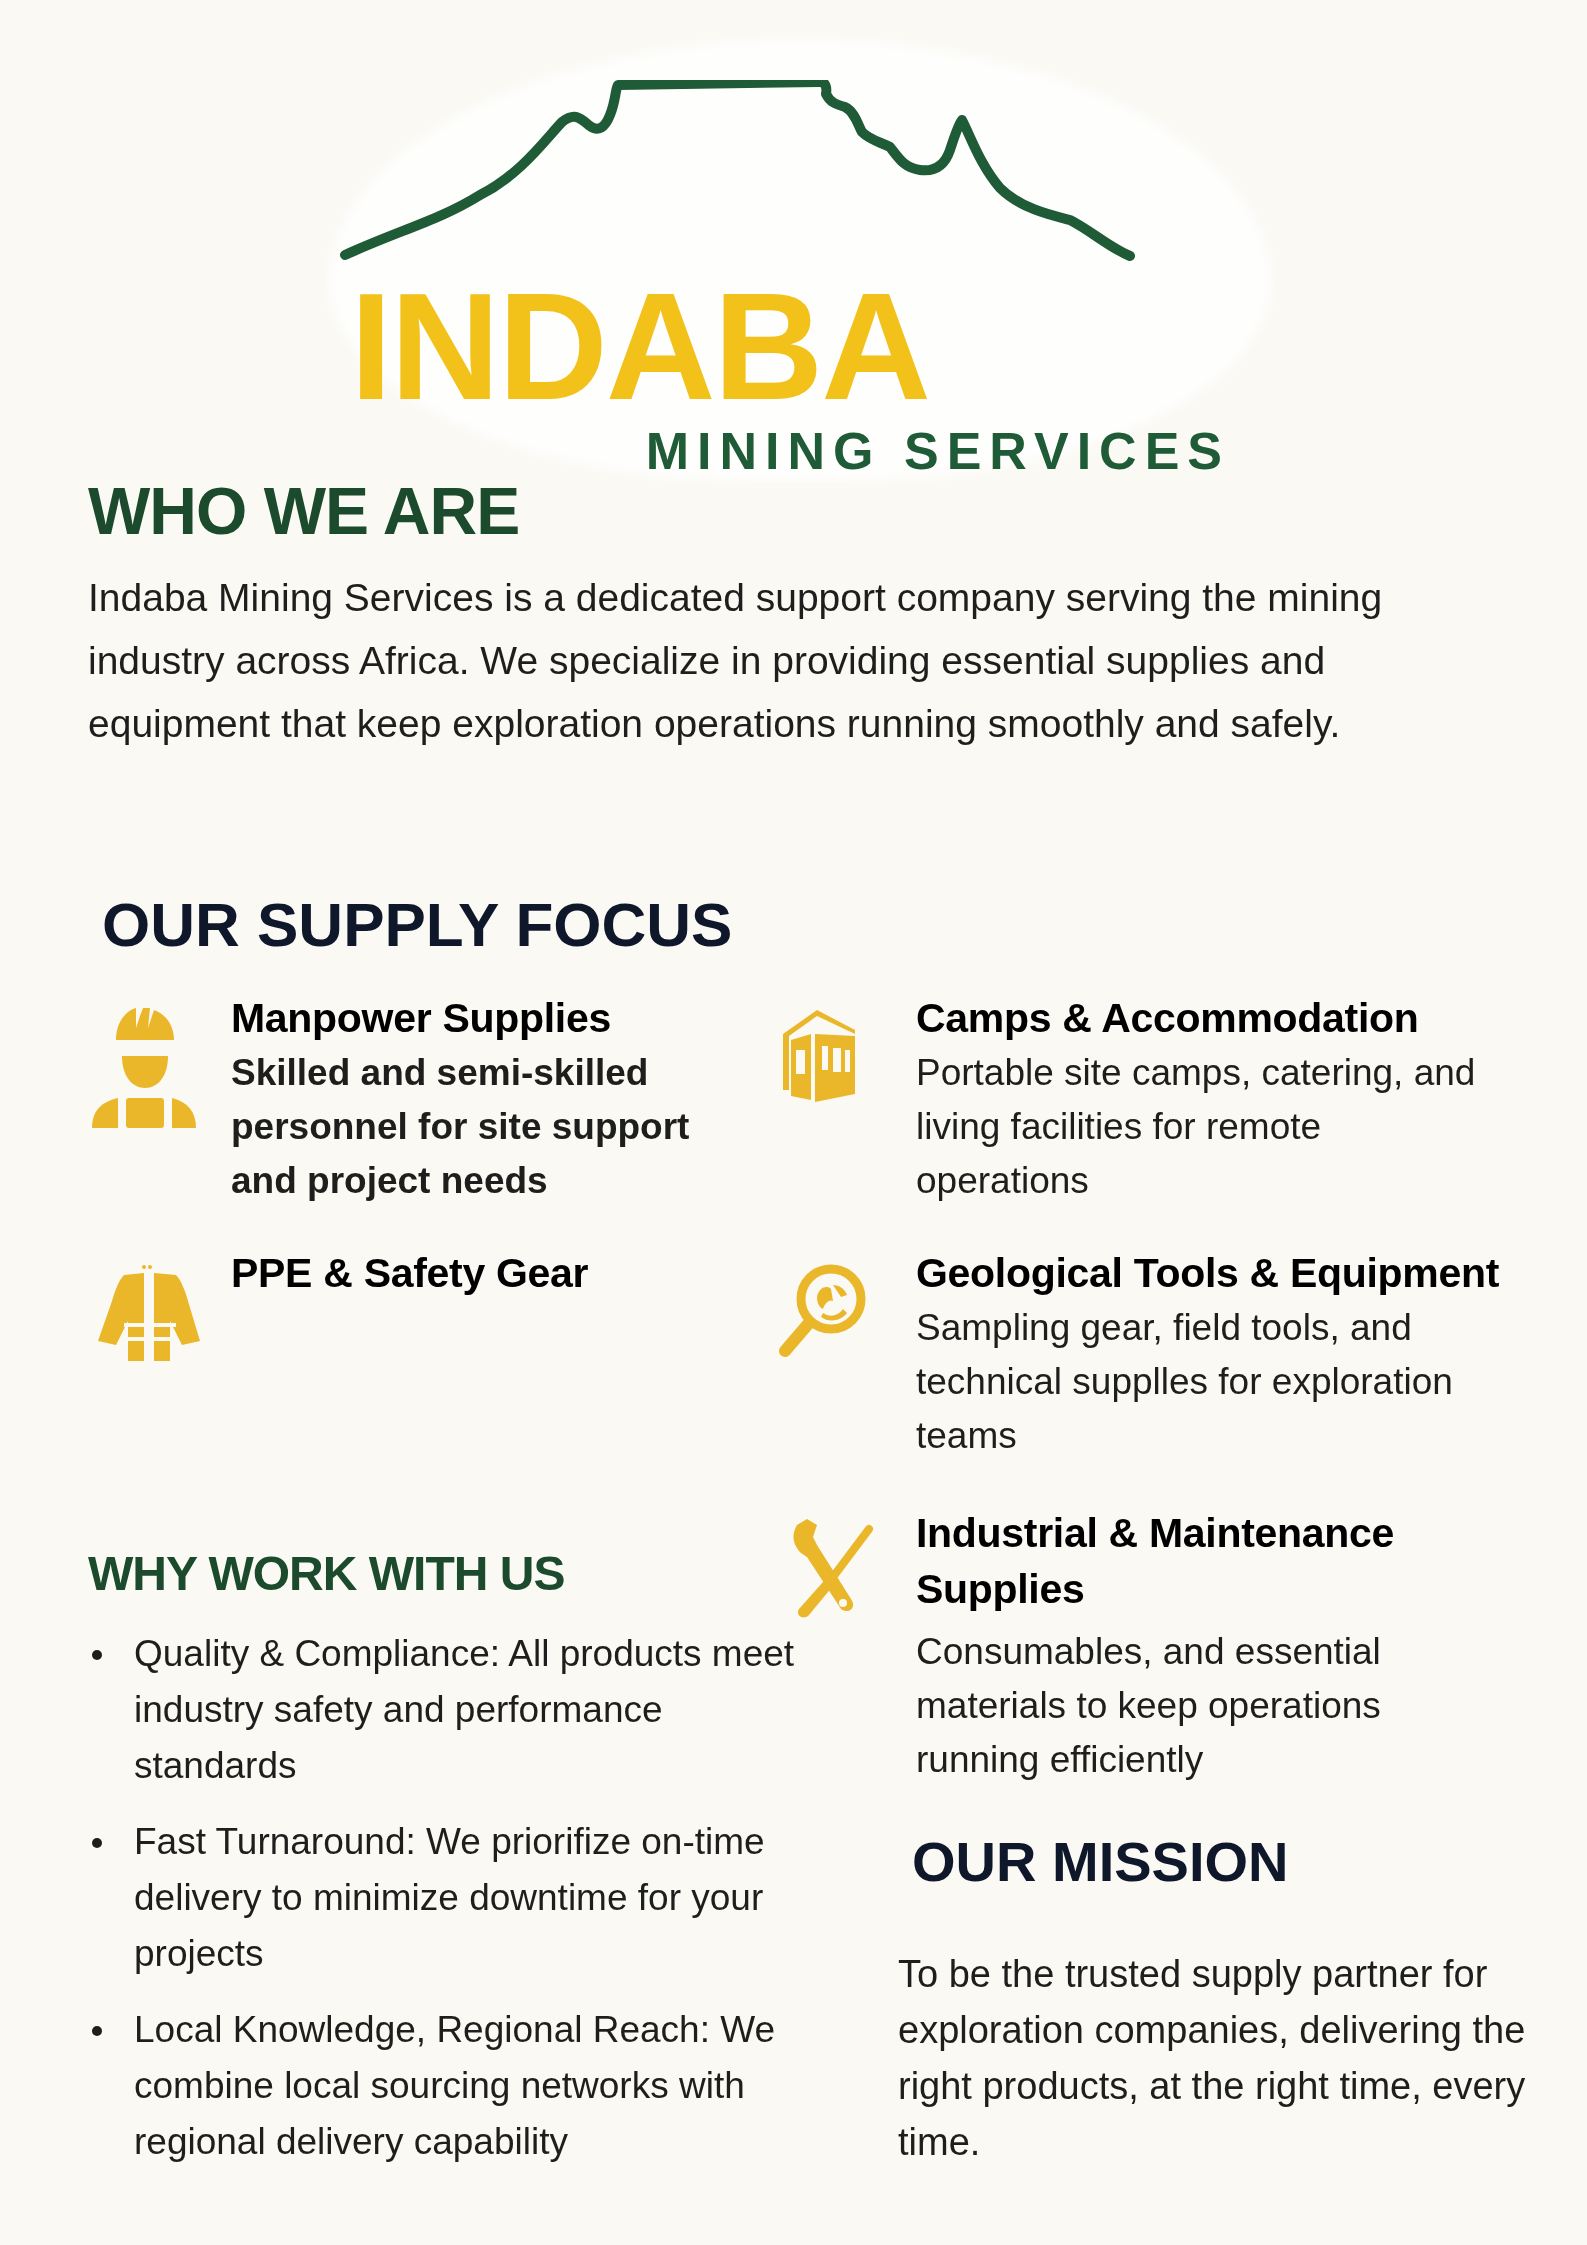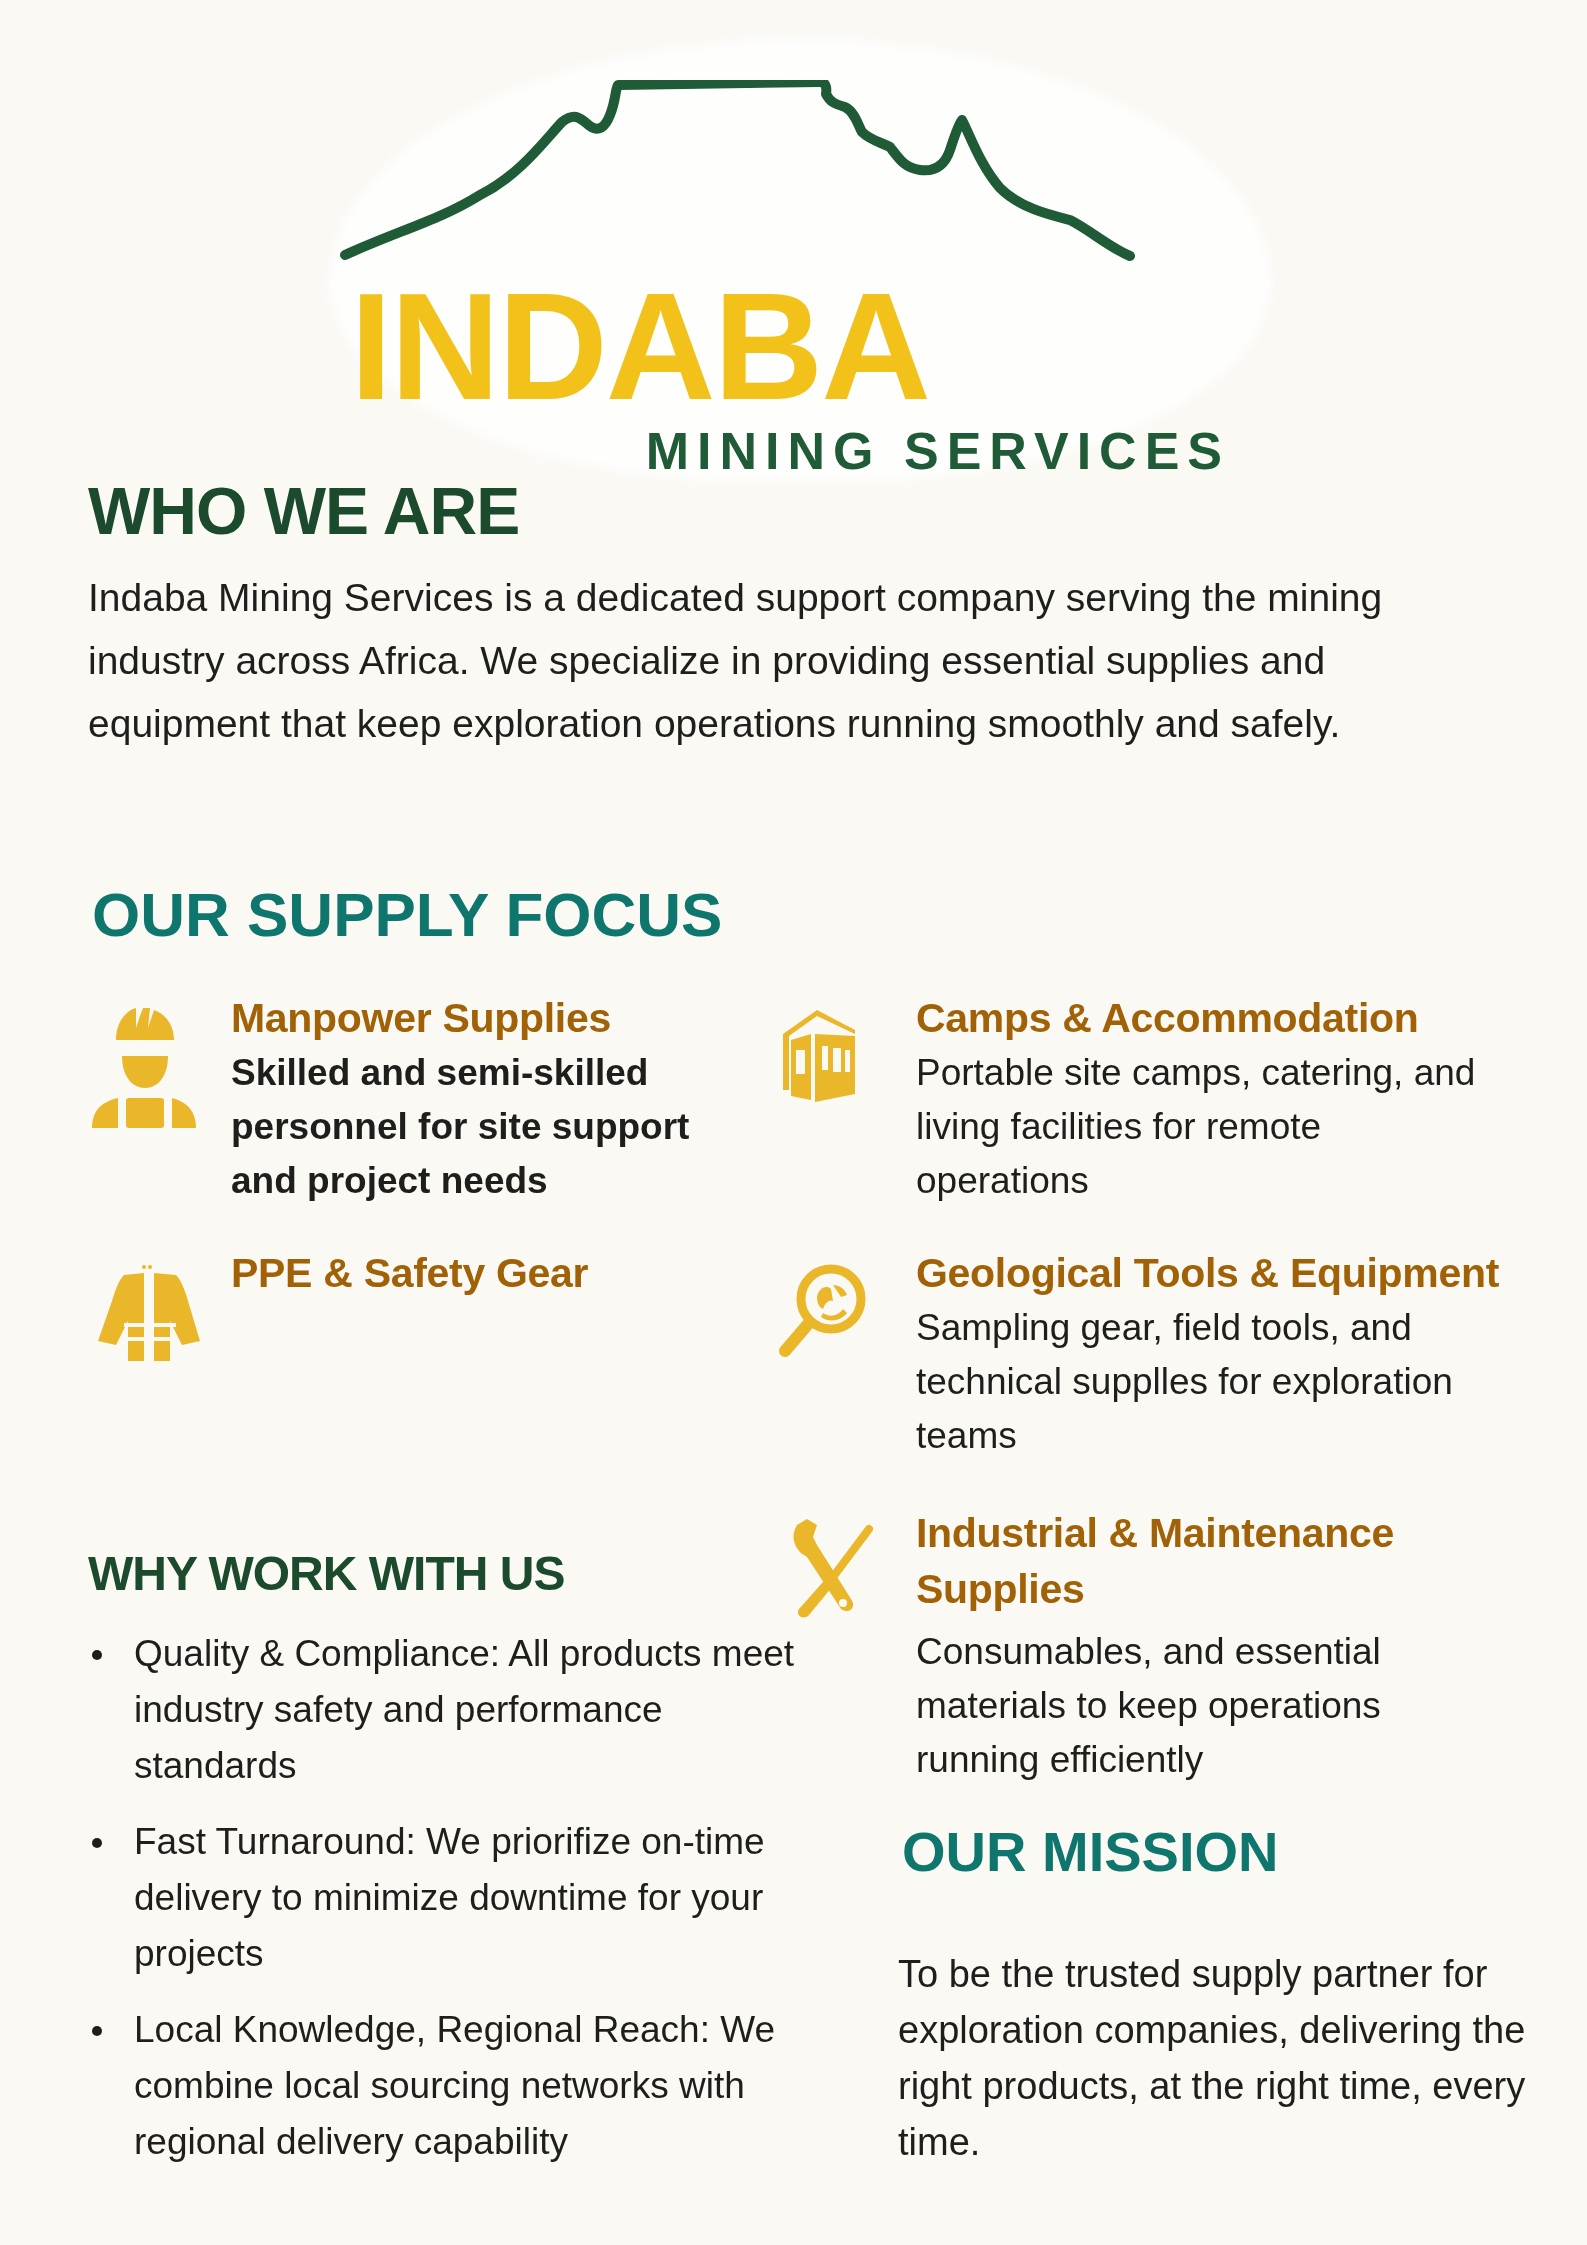--- a/index.html
+++ b/index.html
@@ -23,29 +23,29 @@
       position: absolute; left: 0; right: 0; top: 190px; text-align: left;
       font-weight: 700; font-size: 152px; letter-spacing: -2px; line-height: 1;
       color: #f2c21a; margin-left: 20px;
     }
     .logo-sub {
       position: absolute; left: 0; right: 0; top: 345px; text-align: right;
       font-weight: 700; font-size: 52px; letter-spacing: 8px; line-height: 1;
       color: #1f5b36; margin-left: 22px;
     }
     .h-green { color: #1c4a2c; font-weight: 700; letter-spacing: -1px; margin: 0; }
-    .h-gold  { color: #0f766e; font-weight: 700; margin: 4px; }
+    .h-gold  { color: #0f172a; font-weight: 700; margin: 14px; }
     .who { position: absolute; left: 88px; top: 478px; width: 1400px; }
     .who h1 { font-size: 66px; line-height: 1; }
     .who p { font-size: 39px; line-height: 63px; margin: 22px 0 0 0; color: #1e1f1d; }
     .focus-title { position: absolute; left: 88px; top: 880px; font-size: 62px; line-height: 1; }
     .item { position: absolute; }
     .item .icon { position: absolute; left: 0; top: 0; }
     .item .txt { position: absolute; left: 143px; top: 0; }
-    .item h3 { margin: 0; font-size: 41px; font-weight: 700; line-height: 56px; color: #a16207; letter-spacing: -0.3px; }
+    .item h3 { margin: 0; font-size: 41px; font-weight: 700; line-height: 56px; color: #000000; letter-spacing: -0.3px; }
     .item p { margin: 0; font-size: 37px; line-height: 54px; color: #1e1f1d; }
     .why-title { position: absolute; left: 88px; top: 1550px; font-size: 48px; line-height: 1; }
     .why-list { position: absolute; left: 88px; top: 1626px; width: 720px; margin: 0; padding: 0; list-style: none; }
     .why-list li { position: relative; padding-left: 46px; font-size: 37px; line-height: 56px; margin-bottom: 20px; color: #1e1f1d; }
     .why-list li .bullet { position: absolute; left: 4px; top: 24px; width: 10px; height: 10px; border-radius: 50%; background: #1e1f1d; }
     .mission-title { position: absolute; left: 898px; top: 1820px; font-size: 56px; line-height: 1; }
     .mission-text { position: absolute; left: 898px; top: 1946px; width: 640px; font-size: 38px; line-height: 56px; margin: 0; color: #1e1f1d; }
   </style>
 </head>
 <body>

